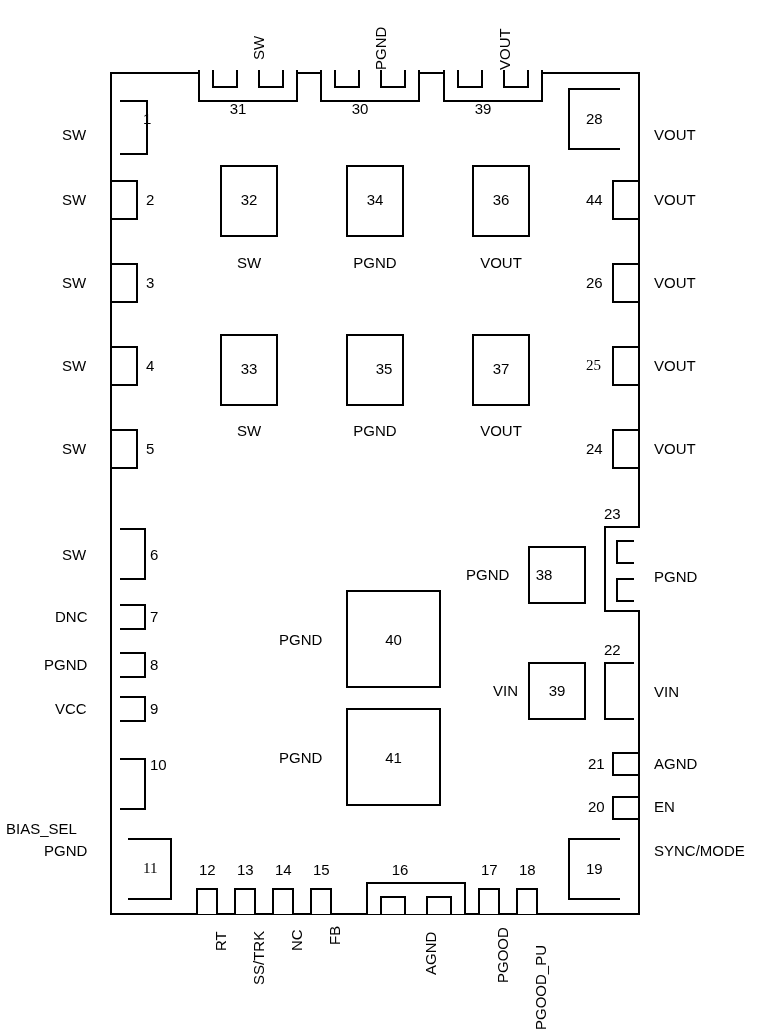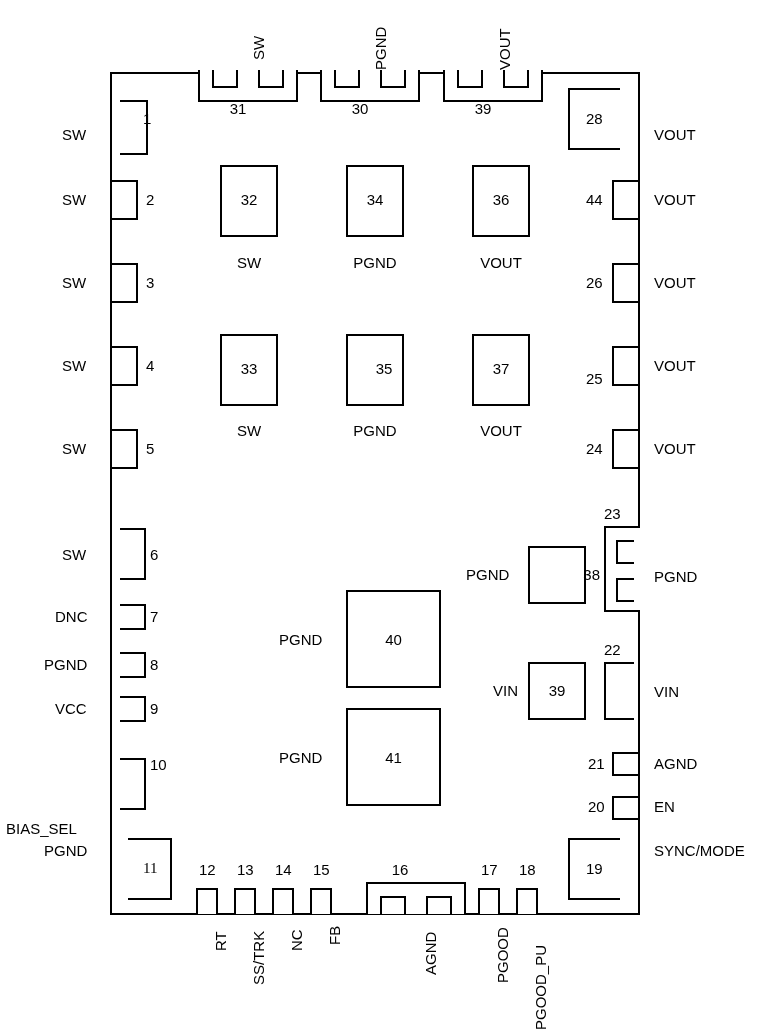--- a/index.html
+++ b/index.html
@@ -169,21 +169,21 @@
   <div class="pad" style="left:616px; top:540px; width:18px; height:24px; border-right:none;"></div>
   <div class="pad" style="left:616px; top:578px; width:18px; height:24px; border-right:none;"></div>
   <div class="pad-num" style="left:604px; top:505px;">23</div>
   <div class="lbl" style="left:654px; top:568px;">PGND</div>
 
   <div class="pad" style="left:612px; top:429px; width:26px; height:40px; border-right:none;"></div>
   <div class="pad-num" style="left:586px; top:440px;">24</div>
   <div class="lbl" style="left:654px; top:440px;">VOUT</div>
 
   <div class="pad" style="left:612px; top:346px; width:26px; height:40px; border-right:none;"></div>
-  <div class="pad-num" style="left:586px; top:370px;">25</div>
+  <div class="pad-num" style="left:586px; top:357px;font-family:Liberation Serif, serif;">25</div>
   <div class="lbl" style="left:654px; top:357px;">VOUT</div>
 
   <div class="pad" style="left:612px; top:263px; width:26px; height:40px; border-right:none;"></div>
   <div class="pad-num" style="left:586px; top:274px;">26</div>
   <div class="lbl" style="left:654px; top:274px;">VOUT</div>
 
   <div class="pad" style="left:612px; top:180px; width:26px; height:40px; border-right:none;"></div>
   <div class="pad-num" style="left:586px; top:191px;">44</div>
   <div class="lbl" style="left:654px; top:191px;">VOUT</div>
 
@@ -209,21 +209,21 @@
 
   <div class="pad" style="left:346px; top:334px; width:58px; height:72px;"></div>
   <div class="pad-num center" style="left:346px; top:360px; width:76px;">35</div>
   <div class="lbl center" style="left:339px; top:422px; width:72px;">PGND</div>
 
   <div class="pad" style="left:472px; top:334px; width:58px; height:72px;"></div>
   <div class="pad-num center" style="left:472px; top:360px; width:58px;">37</div>
   <div class="lbl center" style="left:465px; top:422px; width:72px;">VOUT</div>
 
   <div class="pad" style="left:528px; top:546px; width:58px; height:58px;"></div>
-  <div class="pad-num center" style="left:528px; top:566px; width:72px;text-align:right;">38</div>
+  <div class="pad-num center" style="left:508px; top:566px; width:72px;">38</div>
   <div class="lbl" style="left:466px; top:566px;">PGND</div>
 
   <div class="pad" style="left:528px; top:662px; width:58px; height:58px;"></div>
   <div class="pad-num center" style="left:528px; top:682px; width:58px;">39</div>
   <div class="lbl" style="left:493px; top:682px;">VIN</div>
 
   <div class="pad" style="left:346px; top:590px; width:95px; height:98px;"></div>
   <div class="pad-num center" style="left:346px; top:631px; width:95px;">40</div>
   <div class="lbl" style="left:279px; top:631px;">PGND</div>
 

